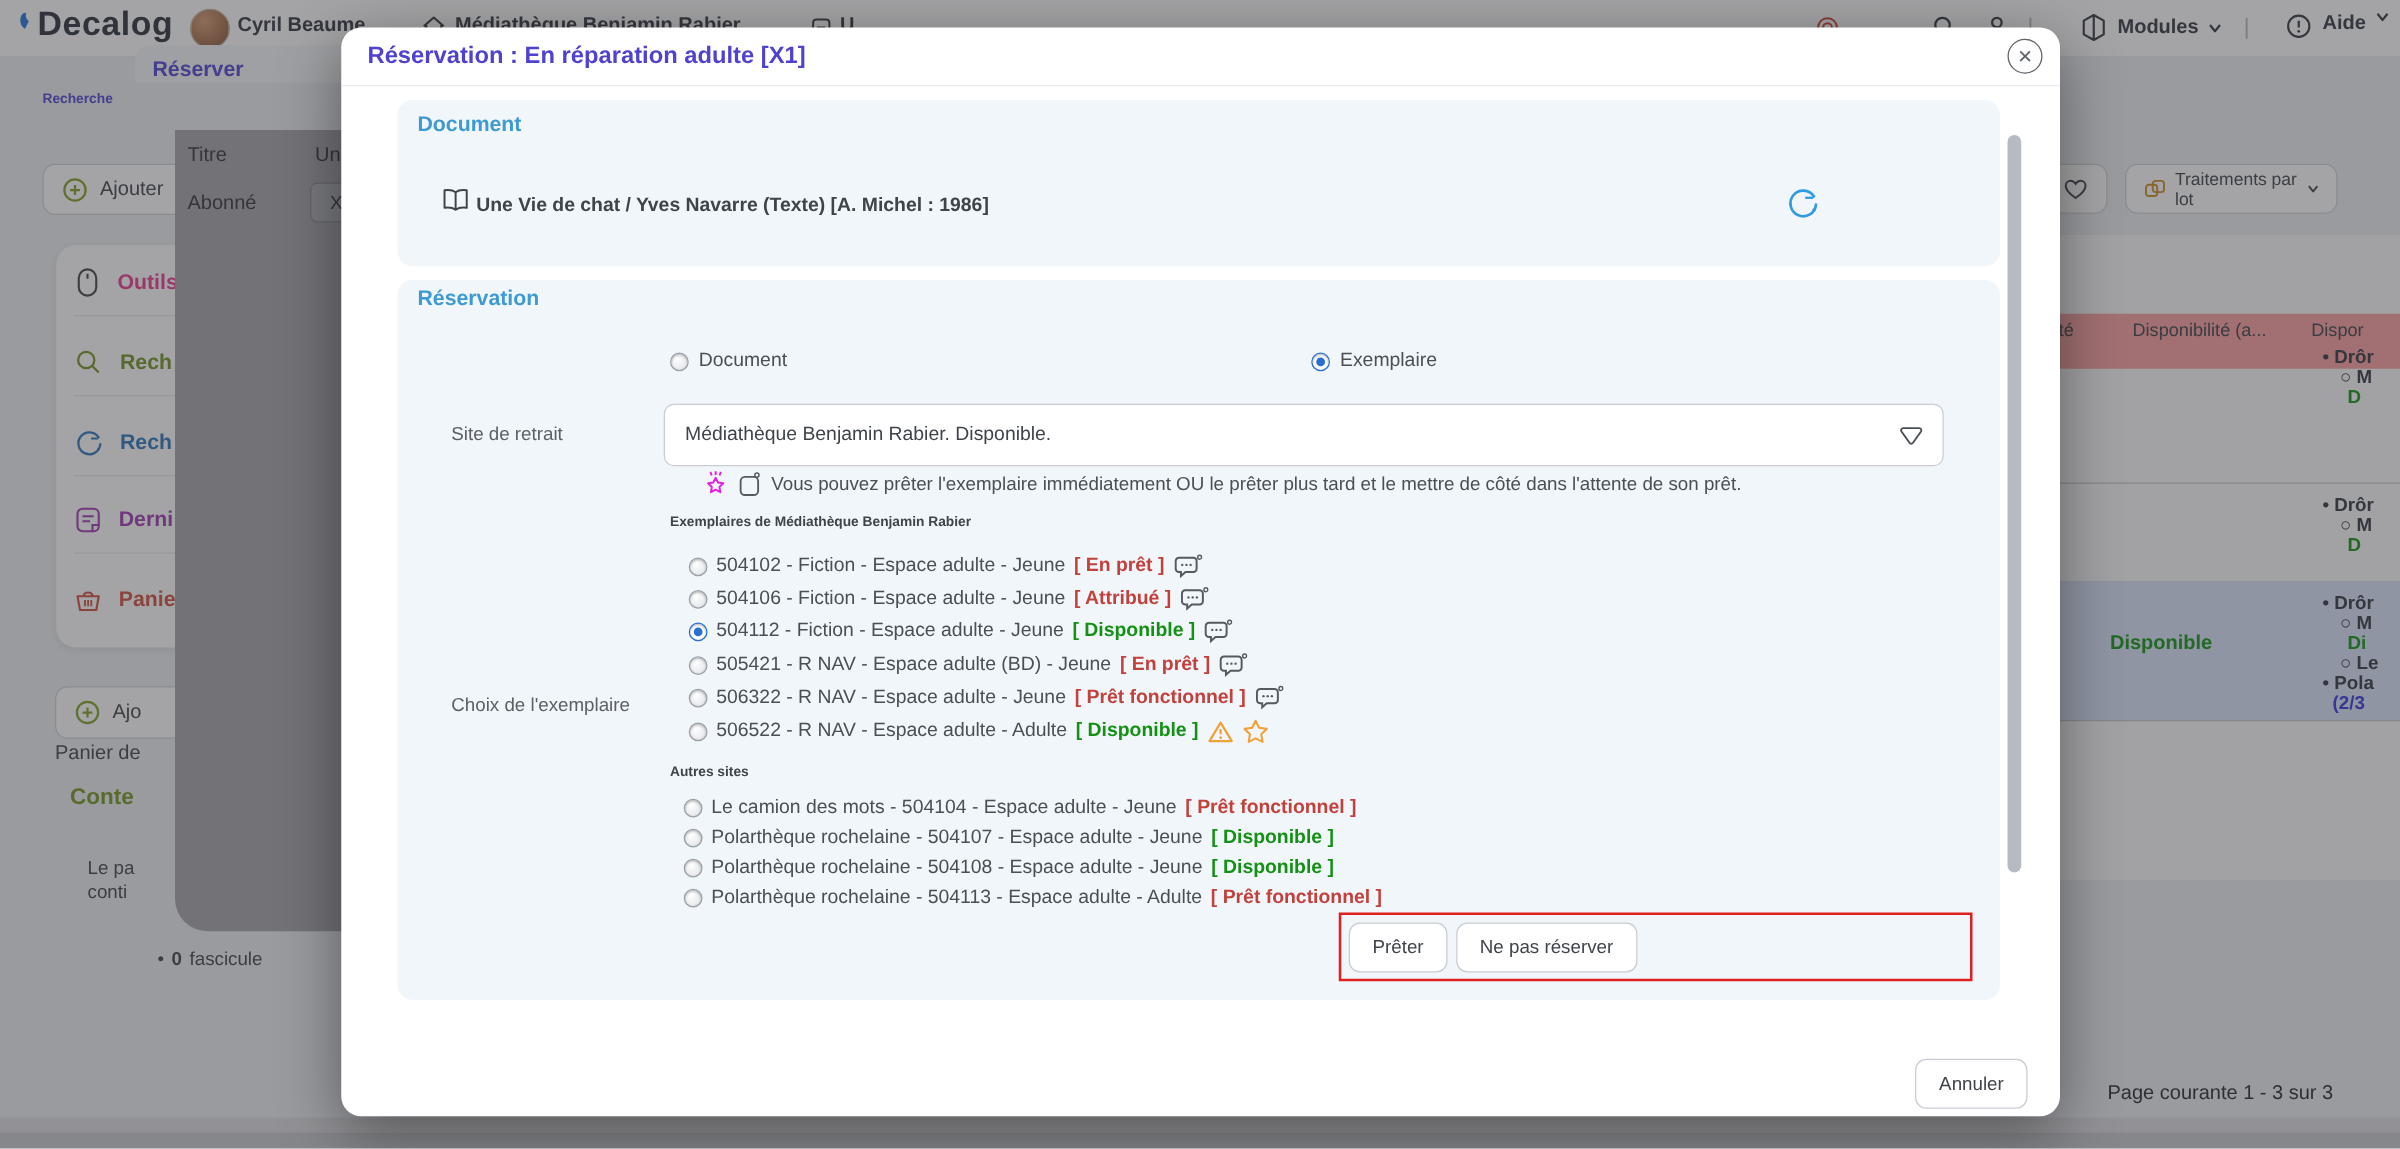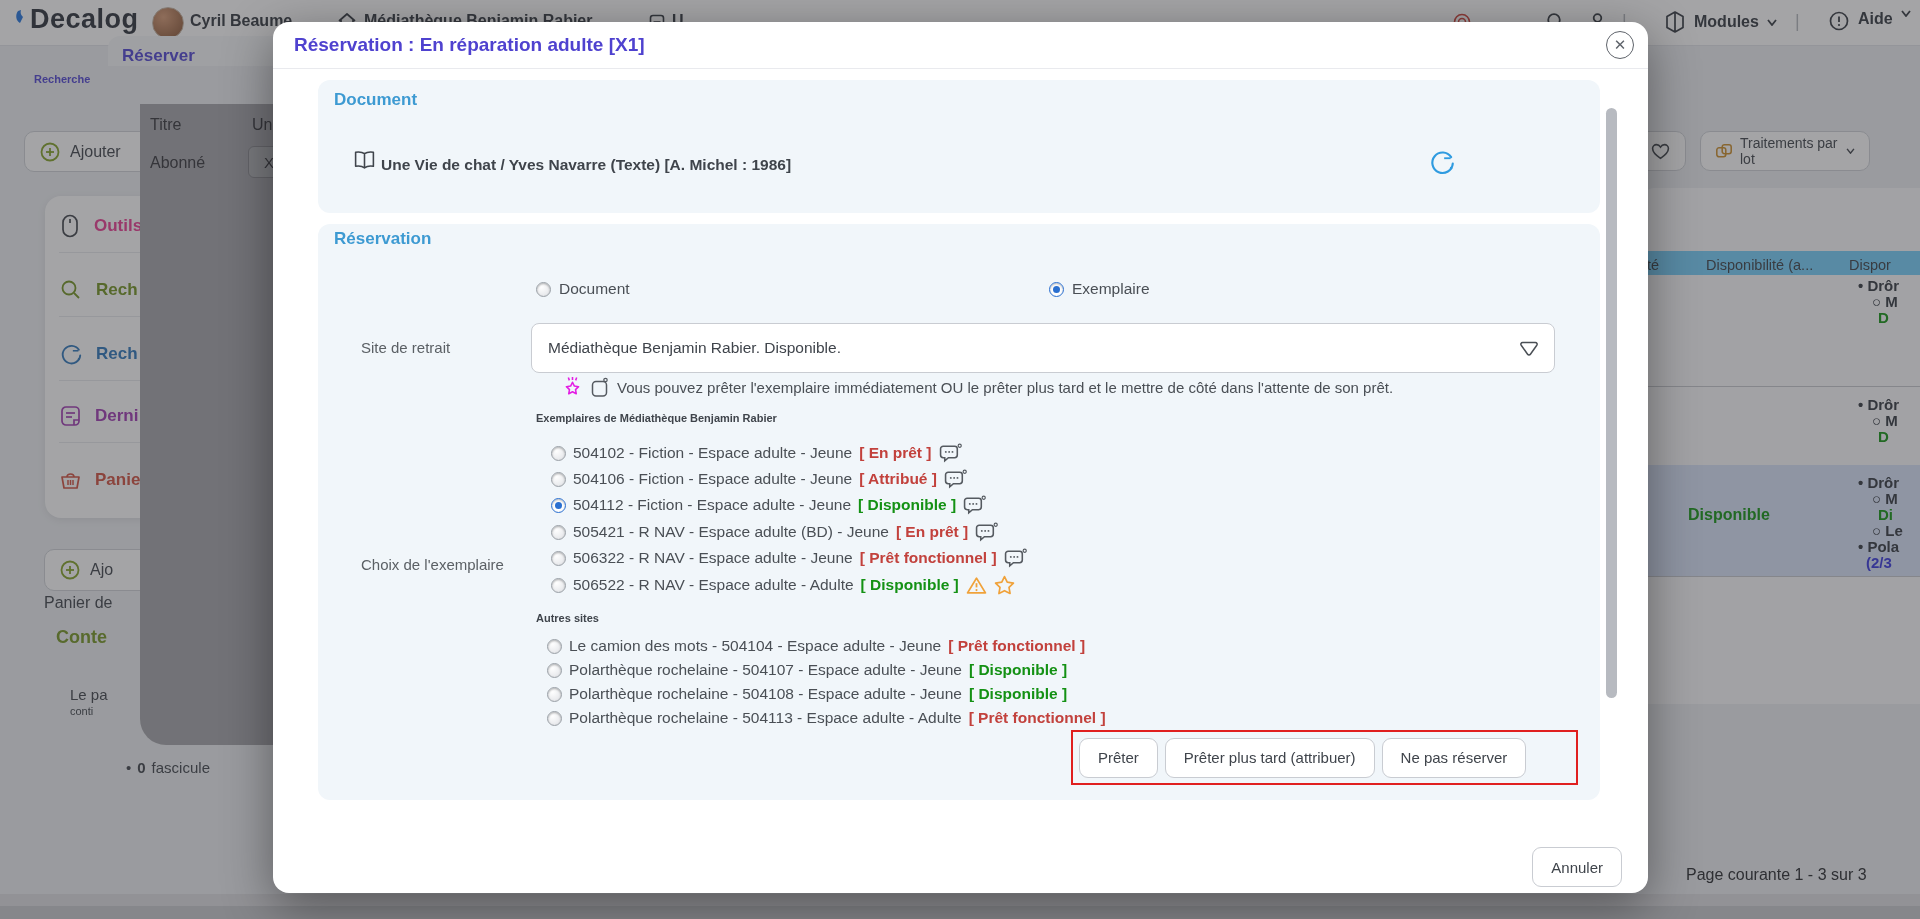--- a/index.html
+++ b/index.html
@@ -14,21 +14,21 @@
   .avatar{width:30px;height:30px;border-radius:50%;background:radial-gradient(circle at 35% 30%,#d9a07c,#8a5a3c);border:1px solid #c9b9a9;}
   .tab{position:absolute;left:108px;top:36px;width:190px;height:30px;background:#f7f8fa;border-radius:12px 12px 0 0;}
   .purple-bold{color:#5b50d6;font-weight:bold;}
   .btn-bg{background:#fff;border:1px solid #d2d5da;border-radius:10px;display:flex;align-items:center;gap:9px;font-size:16px;color:#4a4f55;padding:0 14px;box-sizing:border-box;}
   .menu-panel{position:absolute;left:45px;top:196px;width:262px;height:322px;background:#ffffff;border-radius:16px;box-shadow:0 2px 8px rgba(0,0,0,.08);}
   .menu-item{position:absolute;left:14px;display:flex;align-items:center;gap:13px;font-size:17px;font-weight:bold;height:26px;}
   .menu-sep{position:absolute;left:14px;width:230px;height:1px;background:#e8eaee;}
   .dark-panel{position:absolute;left:140px;top:104px;width:280px;height:641px;background:#a9aaae;border-radius:0 0 0 26px;color:#404046;font-size:16px;}
   .chip{position:absolute;width:40px;height:30px;background:#b4b5b9;border:1px solid #8f9094;border-radius:6px;display:flex;align-items:center;justify-content:center;font-size:15px;color:#3e3e44;}
   .results-panel{position:absolute;left:1642px;top:188px;width:278px;height:516px;background:#fbfcfe;border-radius:12px 0 0 0;overflow:hidden;}
-  .res-header{position:absolute;left:0;top:63px;width:278px;height:24px;background:#7dd3fc;}
+  .res-header{position:absolute;left:0;top:63px;width:278px;height:44px;background:#fca5a5;}
   .res-h{position:absolute;top:6px;font-size:14.5px;color:#474c52;white-space:nowrap;}
   .res-line{position:absolute;left:0;width:278px;height:1px;background:#caccd1;}
   .res-item{position:absolute;font-size:15px;font-weight:bold;color:#3f444b;white-space:nowrap;}
   .green-t{color:#1f9a1f;} .blue-t{color:#4343e0;} 
   .page-info{position:absolute;left:1686px;top:866px;font-size:16px;color:#34363a;}
   
   .overlay{position:absolute;left:0;top:0;width:1920px;height:919px;background:rgba(38,38,44,0.42);z-index:50;}
   .modal{position:absolute;left:273px;top:22px;width:1375px;height:871px;background:#fff;border-radius:16px;
     box-shadow:0 14px 50px rgba(0,0,0,.42);z-index:100;}
   .modal-title{position:absolute;left:21px;top:12px;font-size:19px;font-weight:bold;color:#4f42cf;}
@@ -119,21 +119,21 @@
           <path d="M1 1 L5 6 L9 1" fill="none" stroke="#3f444b" stroke-width="1.8"></path>
         </svg>
     </div>
   </div>
 
   <div class="tab"></div>
   <span class="purple-bold abs" style="left:122px;top:46px;font-size:17px;">Réserver</span>
 
   <span class="purple-bold abs" style="left:34px;top:73px;font-size:11px;">Recherche</span>
 
-  <div class="btn-bg abs" style="left:24px;top:131px;width:200px;height:41px;">
+  <div class="btn-bg abs" style="left:34px;top:131px;width:200px;height:41px;">
     <svg width="22" height="22" viewBox="0 0 22 22">
         <circle cx="11" cy="11" r="8.5" fill="none" stroke="#8aa832" stroke-width="1.8"></circle>
         <line x1="11" y1="7" x2="11" y2="15" stroke="#8aa832" stroke-width="1.8"></line>
         <line x1="7" y1="11" x2="15" y2="11" stroke="#8aa832" stroke-width="1.8"></line>
       </svg>
     <span>Ajouter</span>
   </div>
 
   <div class="menu-panel">
     <div class="menu-item" style="top:17px;color:#ec4899;">
@@ -187,21 +187,21 @@
     <svg width="22" height="22" viewBox="0 0 22 22">
         <circle cx="11" cy="11" r="8.5" fill="none" stroke="#8aa832" stroke-width="1.8"></circle>
         <line x1="11" y1="7" x2="11" y2="15" stroke="#8aa832" stroke-width="1.8"></line>
         <line x1="7" y1="11" x2="15" y2="11" stroke="#8aa832" stroke-width="1.8"></line>
       </svg>
     <span>Ajo</span>
   </div>
   <span class="abs" style="left:44px;top:594px;font-size:16px;color:#4a4f55;">Panier de</span>
   <span class="abs" style="left:56px;top:627px;font-size:18px;font-weight:bold;color:#7d9c30;">Conte</span>
   <span class="abs" style="left:70px;top:686px;font-size:15px;color:#4a4f55;">Le pa</span>
-  <span class="abs" style="left:70px;top:705px;font-size:11px;color:#4a4f55;">conti</span>
+  <span class="abs" style="left:70px;top:705px;font-size:15px;color:#4a4f55;">conti</span>
   <div class="abs" style="left:126px;top:759px;font-size:15px;color:#4a4f55;display:flex;gap:6px;align-items:center;">
     <span>•</span>
     <span style="font-weight:bold;">0</span>
     <span>fascicule</span>
   </div>
 
   <div class="dark-panel">
     <span class="abs" style="left:10px;top:12px;">Titre</span>
     <span class="abs" style="left:112px;top:12px;">Un</span>
     <span class="abs" style="left:10px;top:50px;">Abonné</span>
@@ -403,21 +403,20 @@
         <span class="item-status st-green">[ Disponible ]</span>
       </div>
       <div class="item-row" style="left:229px;top:483px;">
         <span class="radio"></span>
         <span class="item-label">Polarthèque rochelaine - 504113 - Espace adulte - Adulte</span>
         <span class="item-status st-red">[ Prêt fonctionnel ]</span>
       </div>
 
       <div class="red-box">
         <button class="act-btn">Prêter</button>
-        <button class="act-btn">Prêter plus tard (attribuer)</button>
         <button class="act-btn">Ne pas réserver</button>
       </div>
     </div>
 
     <button class="act-btn cancel-btn">Annuler</button>
   </div>
 
 </div>
 
 </body></html>

